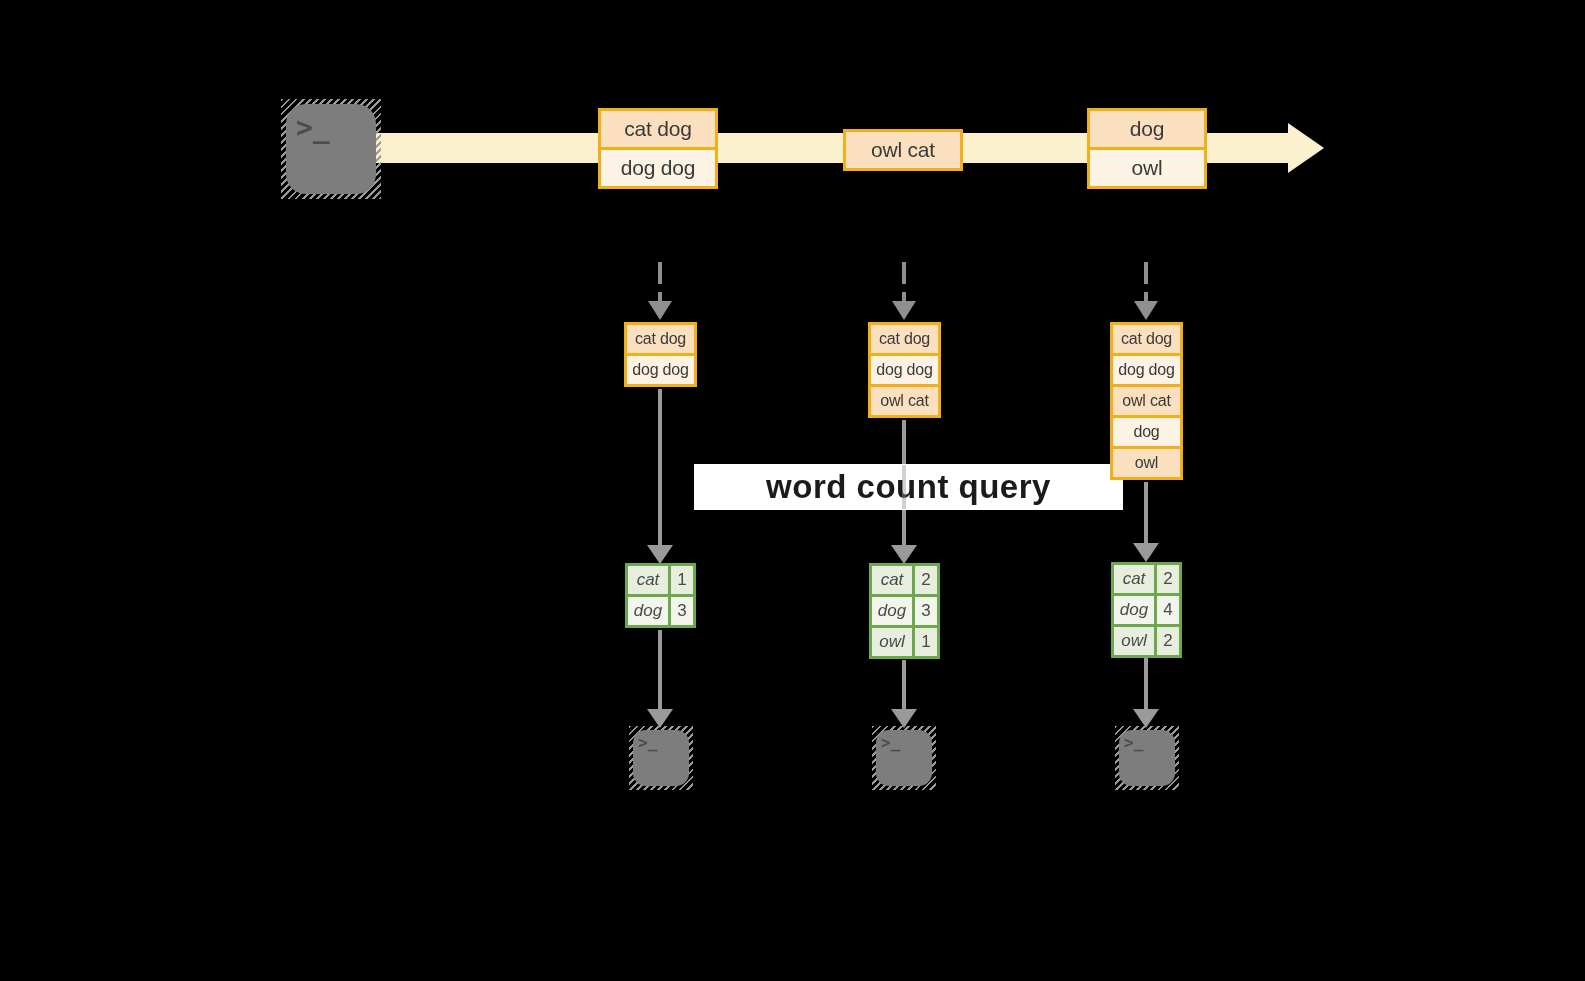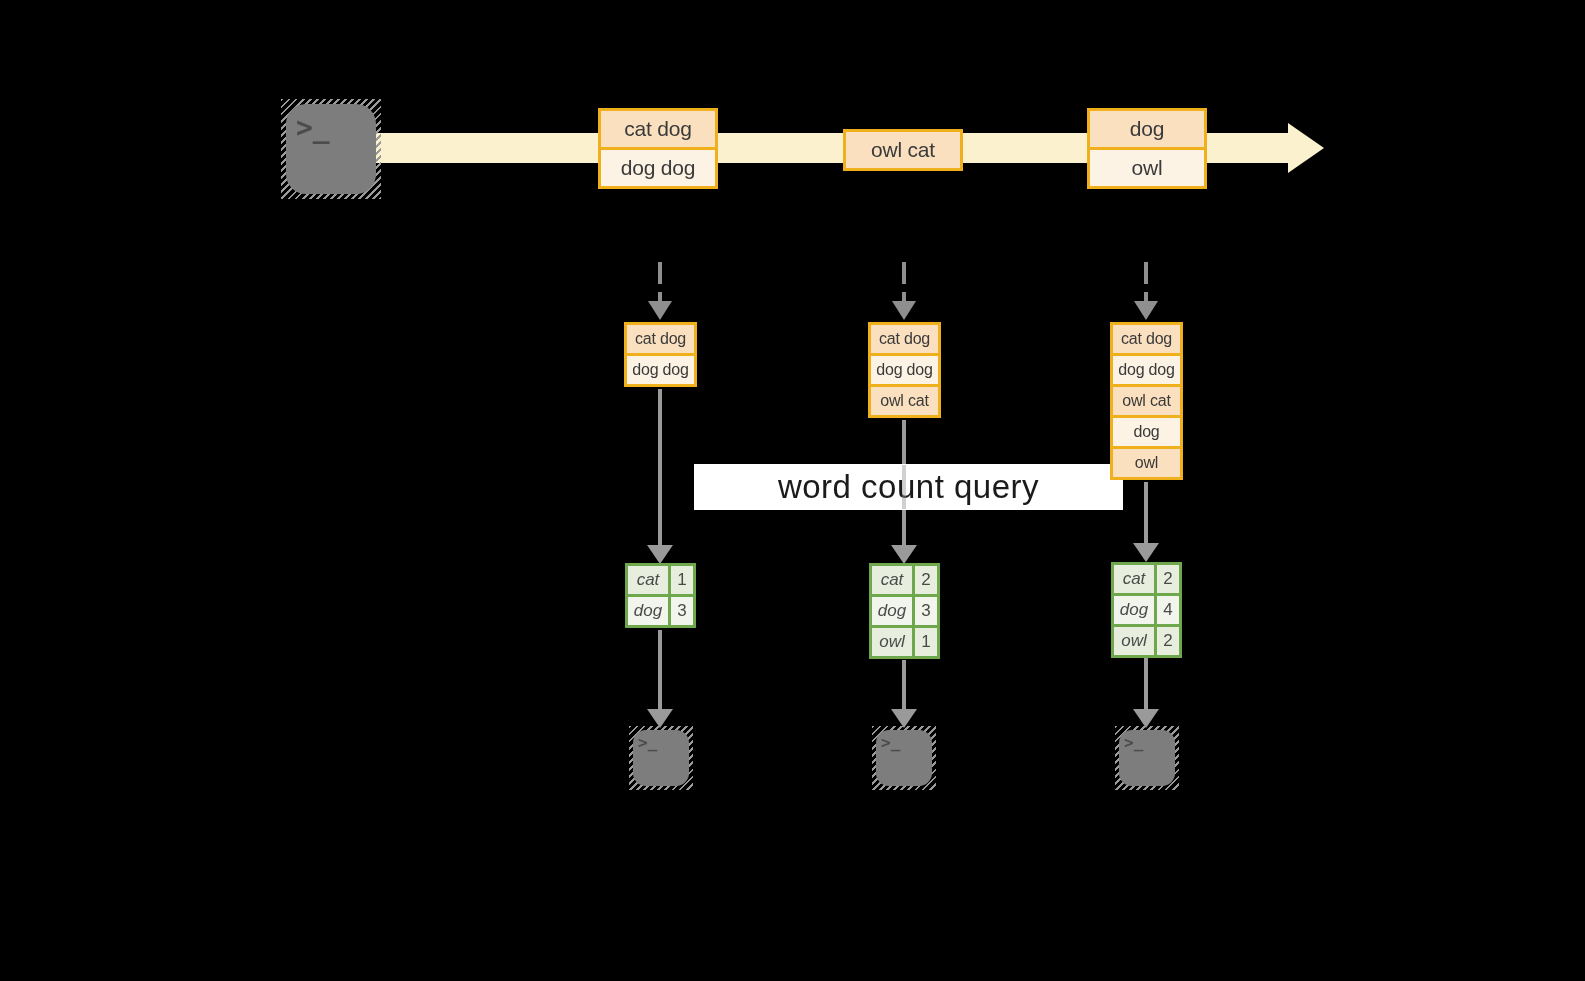--- a/index.html
+++ b/index.html
@@ -61,21 +61,21 @@
     width:0;height:0;
     border-left:13px solid transparent;border-right:13px solid transparent;
     border-top:19px solid #9a9a9a;
   }
   .head.dash{border-left-width:12px;border-right-width:12px;border-top-color:#8f8f8f;}
 
   
   .qlabel{
     left:694px;top:464px;width:429px;height:46px;background:#ffffff;
     display:flex;align-items:center;justify-content:center;
-    font-size:33px;font-weight:400;color:#1b1b1b;letter-spacing:0.5px;z-index:5;
+    font-size:33px;font-weight:700;color:#1b1b1b;letter-spacing:0.5px;z-index:5;
   }
   .qline{left:902px;top:465px;width:4px;height:44px;background:rgba(150,150,150,0.45);z-index:6;}
   .state{z-index:7;}
 
   
   .wtable{
     background:#6fa84c;padding:3px;display:flex;flex-direction:column;gap:3px;
   }
   .wtable .trow{display:flex;gap:3px;}
   .wtable .cell{

